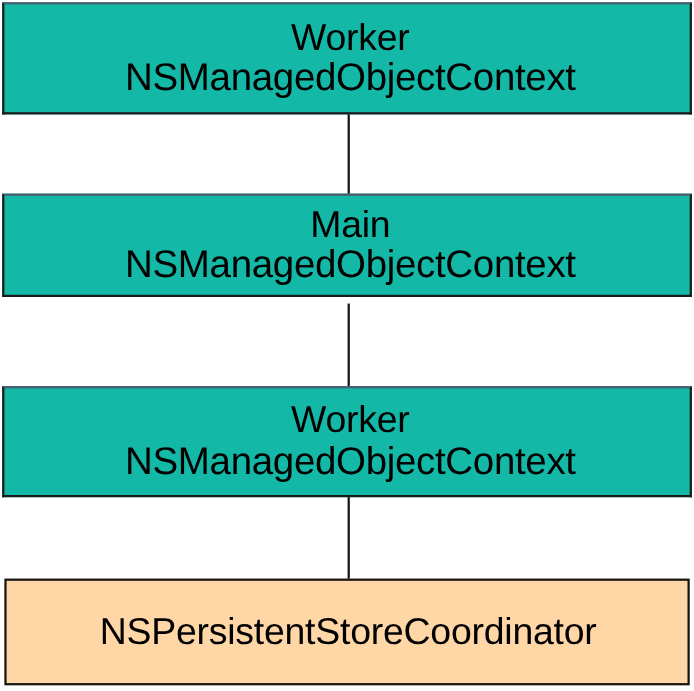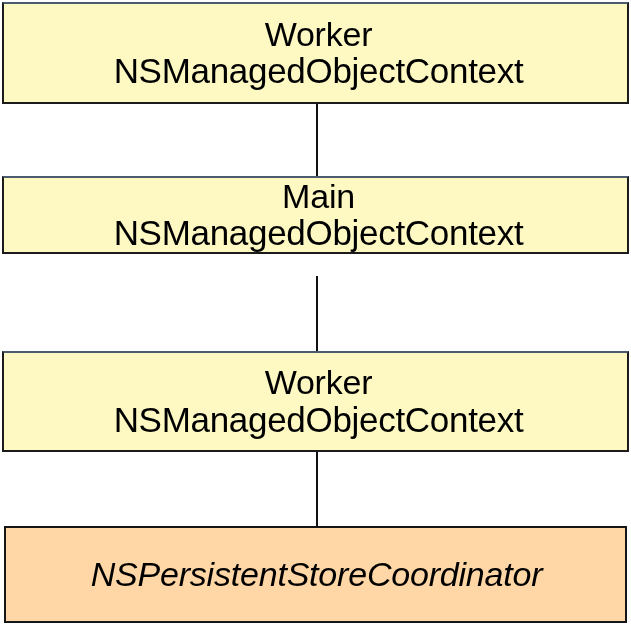--- a/index.html
+++ b/index.html
@@ -32,21 +32,21 @@
     flex-direction: column;
     align-items: center;
     justify-content: center;
     text-align: center;
     color: #000000;
     line-height: 1.02;
     z-index: 2;
   }
 
   .node.context {
-    background: #fef9c3;
+    background: #14b8a6;
     border-top-color: #4c5c6e;
     justify-content: center;
   }
 
   .node.coordinator {
     background: #FFD6A5;
     border-color: #151515;
   }
 
   .node-title {
@@ -63,23 +63,23 @@
   }
 
   .node.coordinator .node-title {
     font-size: 34px;
     letter-spacing: -0.2px;
     padding-left: 2px;
   }
 
   
   #node-worker-top   { left: 2px;  top: 2px;   width: 627px; height: 102px; }
-  #node-main         { left: 2px;  top: 176px; width: 627px; height: 78px; }
+  #node-main         { left: 2px;  top: 176px; width: 627px; height: 94px; }
   #node-worker-bot   { left: 2px;  top: 351px; width: 627px; height: 101px; }
-  #node-coordinator  { left: 4px;  top: 526px; width: 623px; height: 97px; font-style: italic;  }
+  #node-coordinator  { left: 4px;  top: 526px; width: 623px; height: 97px;  }
 
   .connector {
     position: absolute;
     width: 2px;
     background: #111111;
     left: 316px;
     z-index: 1;
   }
 
   #connector-1 { top: 103px; height: 75px; }

